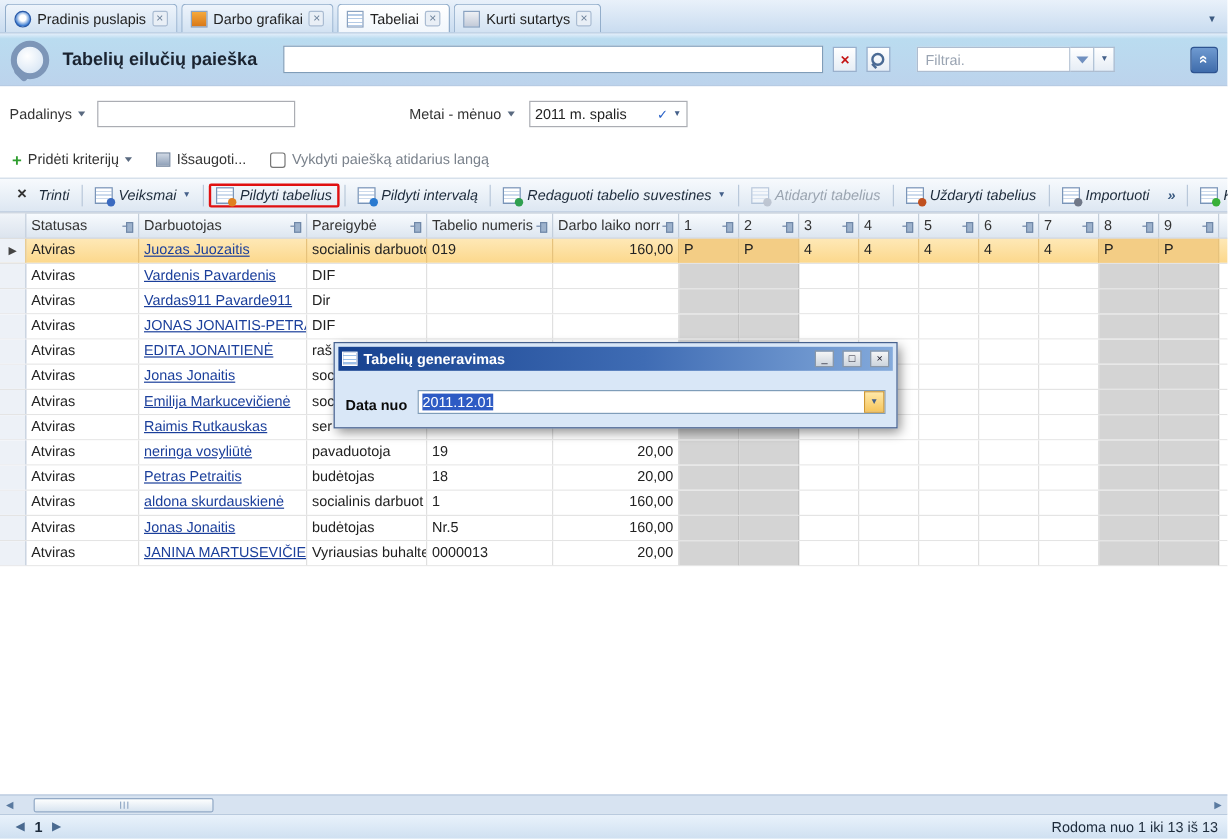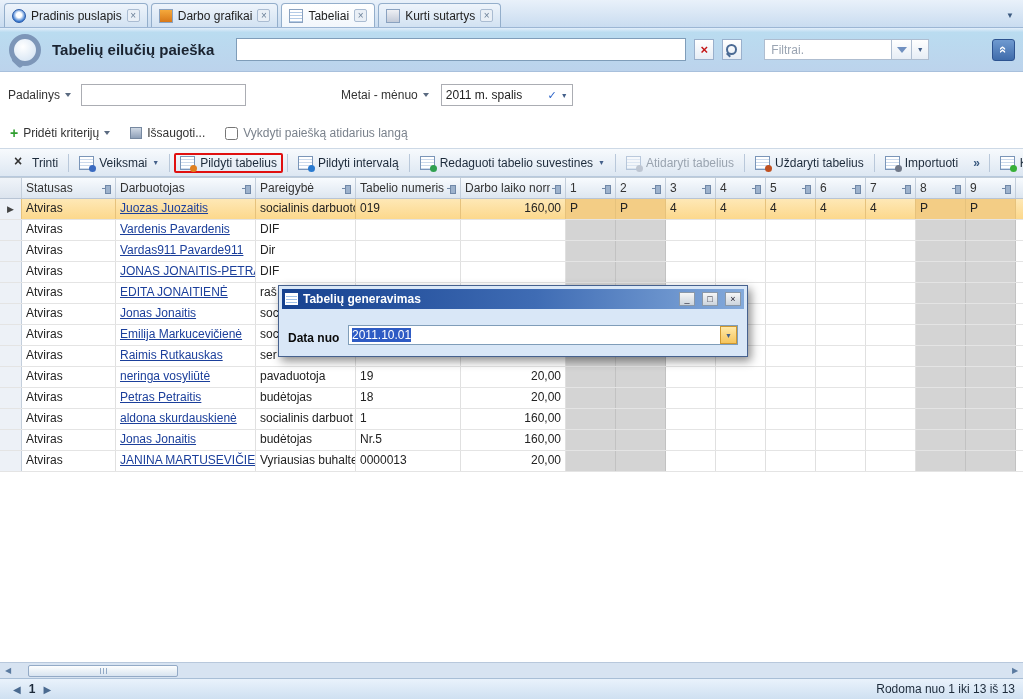--- a/index.html
+++ b/index.html
@@ -59,21 +59,21 @@
 
   
   .criteria-row { height:30px; display:flex; align-items:center; padding:0 10px; gap:20px; background:#fff; }
   .crit-item { display:flex; align-items:center; gap:5px; color:#333; white-space:nowrap; }
   .plus-icon { color:#2f9e2f; font-weight:bold; font-size:14px; line-height:1; }
   .save-icon { width:12px; height:12px; background:linear-gradient(#cfd8e4,#8fa0b8); border:1px solid #7688a0; }
   .cb { width:13px; height:13px; border:1px solid #8a9ab0; background:#fff; accent-color:#4a6a94; }
   .check-label { color:#7a828c; }
 
   
-  .toolbar { height:29px; background:linear-gradient(#f7fafd,#dde7f2); border-top:1px solid #cdd9e6; border-bottom:1px solid #b8c9dd; display:flex; align-items:center; padding:0 6px; gap:4px; }
+  .toolbar { height:29px; background:linear-gradient(#f7fafd,#dde7f2); border-top:1px solid #cdd9e6; border-bottom:1px solid #b8c9dd; display:flex; align-items:center; padding:0 6px; gap:4px;font-style:italic; }
   .tbtn { display:flex; align-items:center; gap:5px; padding:3px 6px; border-radius:2px; color:#1c2a3a; white-space:nowrap; }
   .tbtn.hl { border:2px solid #e01010; padding:1px 4px; }
   .tbtn.dis { color:#9aa4b0; }
   .tbtn.dis .tico { opacity:.45; }
   .tb-sep { width:1px; height:18px; background:#b9c8da; flex:none; }
   .tb-overflow { margin-left:auto; color:#3a5a80; font-weight:bold; padding:0 5px; }
   .tico { width:15px; height:14px; border:1px solid #7a95b8; background:repeating-linear-gradient(#ffffff 0 2px,#ccdaec 2px 3px); position:relative; flex:none; }
   .tico::after { content:''; position:absolute; right:-3px; bottom:-3px; width:7px; height:7px; border-radius:50%; }
   .ic-delete { border:none; background:none; }
   .ic-delete::before { content:'×'; position:absolute; left:2px; top:-3px; color:#333; font-weight:bold; font-size:14px; }
@@ -587,21 +587,21 @@
       <span class="dlg-title-text">Tabelių generavimas</span>
       <span class="win-btn">_</span>
       <span class="win-btn">□</span>
       <span class="win-btn">×</span>
     </div>
     <div class="dialog-body">
       <div>
           <div class="dfield">
             <span class="dlabel">Data nuo</span>
             <div class="dinput">
-              <span class="dval selected">2011.10.01</span>
+              <span class="dval selected">2011.12.01</span>
               <span class="ddrop hot">▼</span>
             </div>
           </div>
         </div>
     </div>
   </div>
 
 </div>
 
 </body></html>

